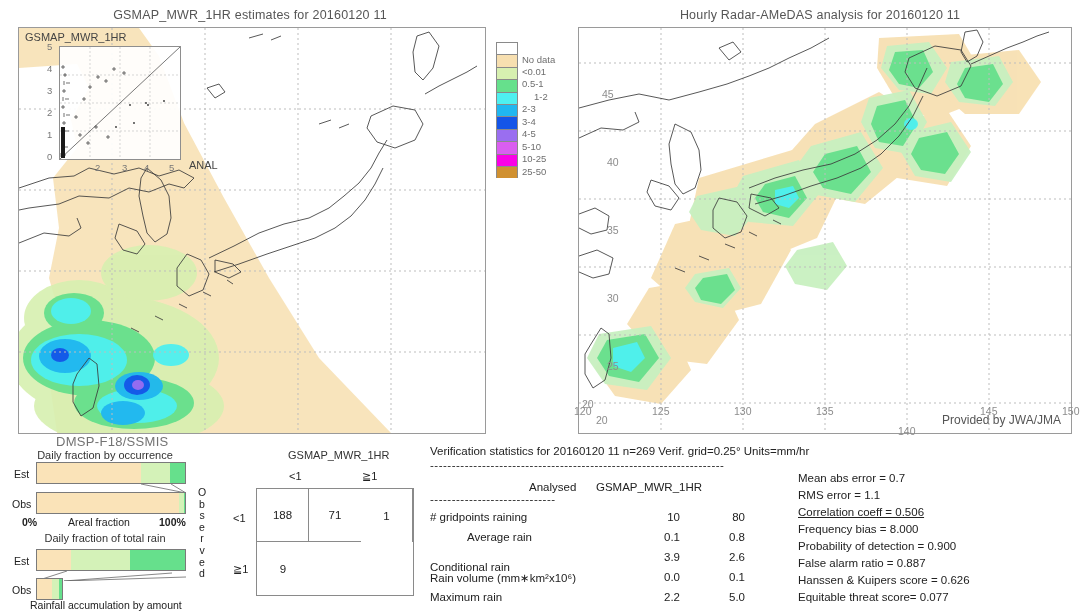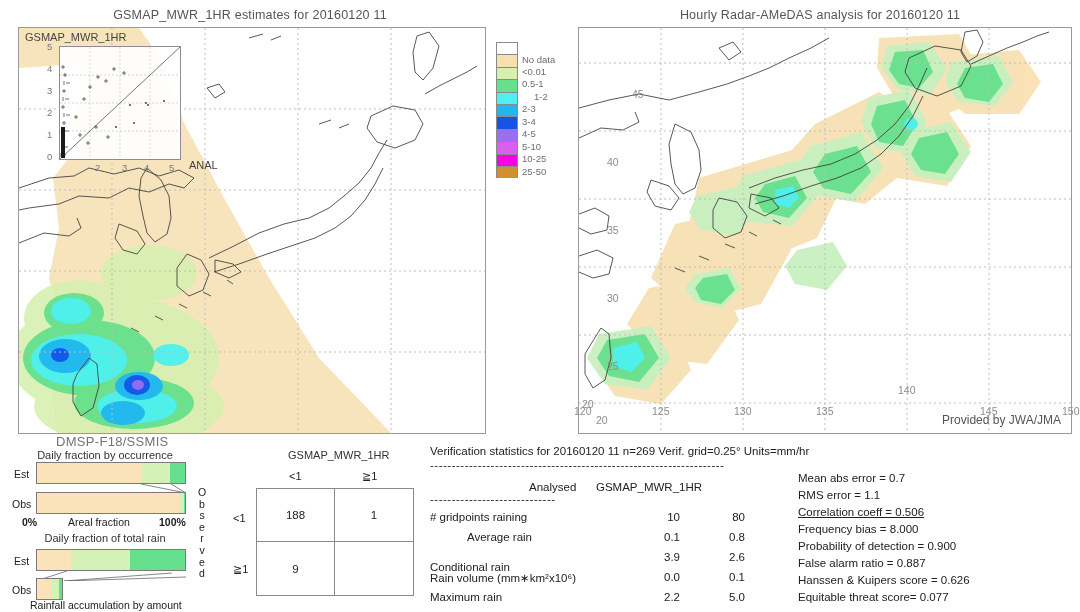--- a/index.html
+++ b/index.html
@@ -55,21 +55,21 @@
   .blk-title{font-size:11px;color:#333;text-align:center;}
   .barlabel{font-size:10.5px;color:#222;}
   .bar-out{border:1px solid #7a7a7a;box-sizing:border-box;display:flex;height:100%;}
   .bar-seg{height:100%;}
 
   .sensor-lab{position:absolute;font-size:13px;color:#737373;letter-spacing:.3px;margin-left:36px;}
 
   
   .ct-title{position:absolute;font-size:11px;color:#333;white-space:nowrap;}
   .ct-grid{position:absolute;border:1px solid #8a8a8a;display:grid;
-           grid-template-columns:1fr 1fr;grid-template-rows:1fr 1fr;}
+           grid-template-columns:1fr 1fr 1fr;grid-template-rows:1fr 1fr;}
   .ct-cell{
     display:flex;align-items:center;justify-content:center;
     font-size:11.5px;color:#222;border-right:1px solid #8a8a8a;
     border-bottom:1px solid #8a8a8a;box-sizing:border-box;
   }
   .ct-cell:nth-child(2),.ct-cell:nth-child(4){border-right:none;}
   .ct-cell:nth-child(3),.ct-cell:nth-child(4){border-bottom:none;}
   .ct-colhdr,.ct-rowhdr{position:absolute;font-size:11px;color:#222;}
   .obsv{
     position:absolute;font-size:10.5px;color:#222;line-height:11.6px;
@@ -332,32 +332,32 @@
       <path d="M12 316 L22 300 L30 306 L32 330 L26 352 L14 360 L6 346 L6 326 Z"></path>
       <path d="M0 186 L16 180 L30 188 L28 202 L12 206 L0 200"></path>
       <path d="M0 228 L18 222 L34 230 L30 246 L14 250 L0 244"></path>
       <path d="M140 20 L154 14 L162 24 L150 32 Z"></path>
     </g>
   </svg>
 
   <div class="provider" style="right:10px;bottom:6px;">Provided by JWA/JMA</div>
 </div>
 
-<div class="axis-lab" style="left:632px;top:88px;">45</div>
+<div class="axis-lab" style="left:602px;top:88px;">45</div>
 <div class="axis-lab" style="left:607px;top:156px;">40</div>
 <div class="axis-lab" style="left:607px;top:224px;">35</div>
 <div class="axis-lab" style="left:607px;top:292px;">30</div>
 <div class="axis-lab" style="left:607px;top:360px;">25</div>
 <div class="axis-lab" style="left:582px;top:398px;">20</div>
 
 <div class="axis-lab" style="left:574px;top:405px;">120</div>
 <div class="axis-lab" style="left:652px;top:405px;">125</div>
 <div class="axis-lab" style="left:734px;top:405px;">130</div>
 <div class="axis-lab" style="left:816px;top:405px;">135</div>
-<div class="axis-lab" style="left:898px;top:384px;">140</div>
+<div class="axis-lab" style="left:898px;top:425px;">140</div>
 <div class="axis-lab" style="left:980px;top:405px;">145</div>
 <div class="axis-lab" style="left:1062px;top:405px;">150</div>
 <div class="axis-lab" style="left:596px;top:414px;">20</div>
 
 <div class="blk-title" style="position:absolute;left:12px;top:449px;width:186px;">Daily fraction by occurrence</div>
 
 <div class="barlabel" style="position:absolute;left:14px;top:468px;">Est</div>
 <div style="position:absolute;left:36px;top:462px;width:150px;height:22px;">
   <div class="bar-out">
     <div class="bar-seg" style="width:70%;background:#fae3b8;"></div>
@@ -426,20 +426,21 @@
 <div class="ct-title" style="left:288px;top:449px;">GSMAP_MWR_1HR</div>
 
 <div class="ct-colhdr" style="left:289px;top:470px;">&lt;1</div>
 <div class="ct-colhdr" style="left:362px;top:470px;">≧1</div>
 
 <div class="ct-rowhdr" style="left:233px;top:512px;">&lt;1</div>
 <div class="ct-rowhdr" style="left:233px;top:563px;">≧1</div>
 
 <div class="ct-grid" style="left:256px;top:488px;width:156px;height:106px;">
   <div class="ct-cell">188</div>
+  <div class="ct-cell">71</div>
   <div class="ct-cell">1</div>
   <div class="ct-cell">9</div>
 </div>
 
 <div class="vs-head" style="left:430px;top:445px;">Verification statistics for 20160120 11  n=269  Verif. grid=0.25°  Units=mm/hr</div>
 <div class="vs-rule" style="left:430px;top:459px;width:630px;">--------------------------------------------------------------------</div>
 
 <div class="vs-row" style="left:529px;top:481px;">Analysed</div>
 <div class="vs-row" style="left:596px;top:481px;">GSMAP_MWR_1HR</div>
 <div class="vs-rule" style="left:430px;top:493px;width:310px;">-----------------------------</div>

